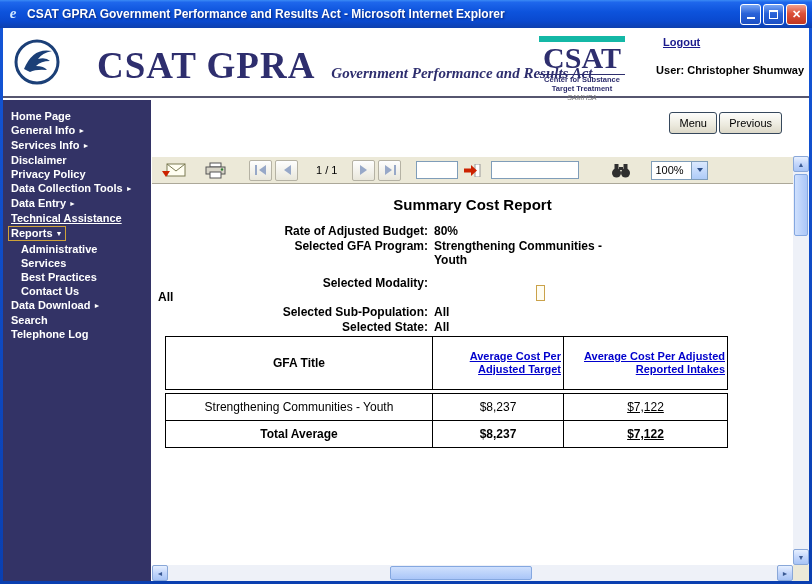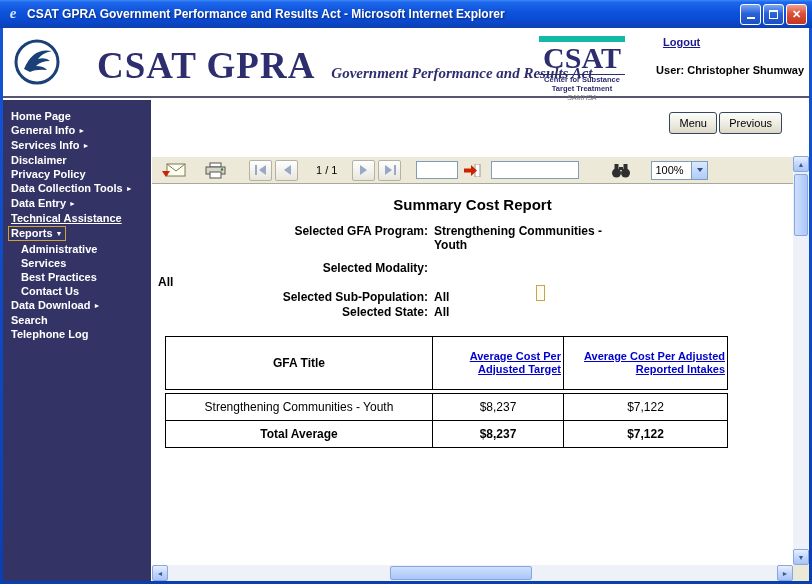--- a/index.html
+++ b/index.html
@@ -76,21 +76,21 @@
   .fields{margin-top:11px;}
   .frow{display:flex;line-height:14px;margin-bottom:1px;}
   .flabel{width:276px;text-align:right;font-weight:bold;font-size:12px;color:#000;}
   .fvalue{margin-left:6px;width:178px;font-size:12px;font-weight:bold;color:#000;}
   .group2{margin-top:9px;flex-direction:column;}
   .artifact{position:absolute;left:384px;top:101px;width:9px;height:16px;border:1px solid #caa24a;background:#fffdf2;}
 
   .rtable-wrap{position:absolute;left:13px;top:152px;width:562px;}
   table.tbl{border-collapse:collapse;table-layout:fixed;width:562px;}
   table.tbl td{border:1px solid #000;overflow:hidden;}
-  .col-a{width:267px;} .col-b{width:131px;} .col-c{width:164px;}
+  .col-a{width:267px;} .col-b{width:131px;} .col-c{width:164px;text-decoration:underline;}
   .head-tbl td{height:53px;vertical-align:middle;text-align:center;padding:2px;}
   .h-gfa{font-size:12px;font-weight:bold;color:#000;}
   .hlink{font-size:11px;font-weight:bold;color:#0000cc;text-decoration:underline;line-height:13px;display:inline-block;cursor:pointer;text-align:right;}
   .body-tbl{margin-top:3px;}
   .body-tbl td{height:27px;text-align:center;font-size:12px;color:#000;vertical-align:middle;}
   .body-tbl tr.total td{font-weight:bold;}
 
   
   .vscroll{position:absolute;top:0;right:0;width:16px;height:409px;background:#eef1f8;}
   .hscroll{position:absolute;bottom:0;left:0;width:641px;height:16px;background:#eef1f8;}
@@ -236,20 +236,24 @@
             <span class="zoom-btn">
                 <span class="caret-down"></span>
               </span>
           </span>
         </div>
 
         <div class="report-pane">
           <div class="report-title">Summary Cost Report</div>
 
           <div class="fields">
+            <div class="frow">
+              <span class="flabel">Rate of Adjusted Budget:</span>
+              <span class="fvalue">80%</span>
+            </div>
             <div class="frow">
               <span class="flabel">Selected GFA Program:</span>
               <span class="fvalue">Strengthening Communities - Youth</span>
             </div>
             <div class="frow group2">
               <span class="flabel">Selected Modality:</span>
               <span class="fvalue">All</span>
             </div>
             <div class="frow">
               <span class="flabel">Selected Sub-Population:</span>

